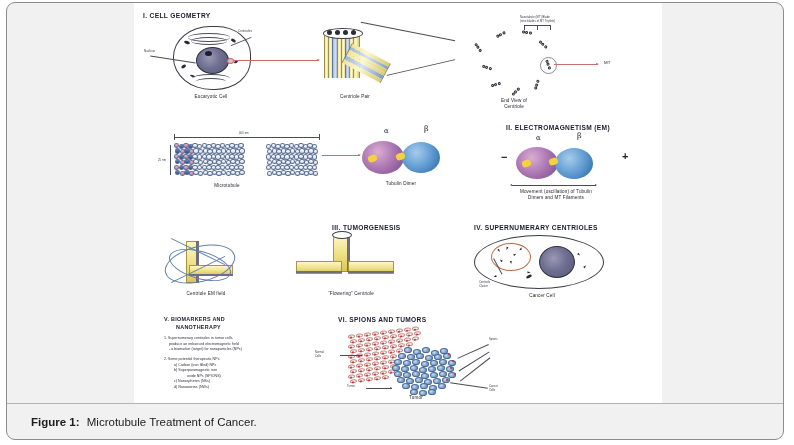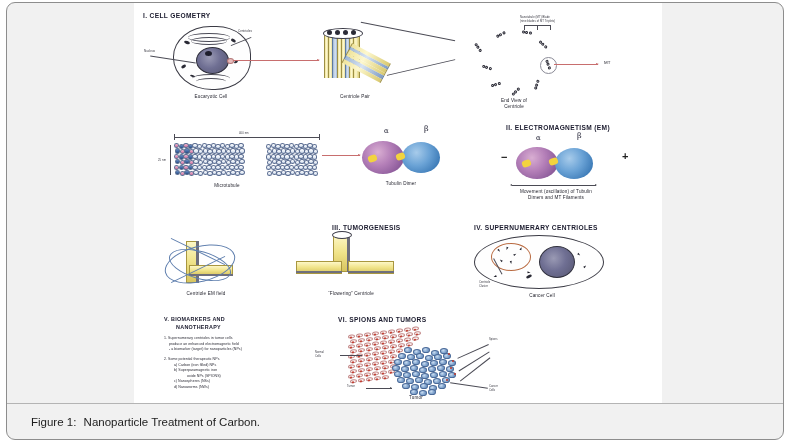--- a/index.html
+++ b/index.html
@@ -10,21 +10,21 @@
        background:#f1f1f1;border:1px solid #8d8d8d;border-radius:9px;
        box-sizing:border-box;}
 
   .figure-canvas{position:absolute;left:127px;top:0px;width:528px;height:400px;
        background:#ffffff;overflow:hidden;}
 
   .caption-bar{position:absolute;left:0;bottom:0;width:100%;height:36px;
        border-top:1px solid #b4b4b4;box-sizing:border-box;
        display:flex;align-items:center;}
   .caption-text{margin-left:24px;font-size:11.5px;color:#1d1d1d;white-space:nowrap;}
-  .caption-text b{font-weight:normal;}
+  .caption-text b{font-weight:bold;}
 
   
   .sec-head{position:absolute;font-size:6.6px;font-weight:bold;color:#1b1b2e;
        letter-spacing:.35px;white-space:nowrap;}
   .cap{position:absolute;font-size:4.6px;color:#25252f;white-space:nowrap;
        text-align:center;letter-spacing:.15px;}
   .tiny{position:absolute;font-size:3.1px;color:#30303a;white-space:nowrap;
        letter-spacing:.1px;}
   .greek{position:absolute;font-size:8px;color:#1b1b2e;font-family:"DejaVu Serif",serif;}
   .sign{position:absolute;font-size:11px;color:#222;font-weight:bold;}
@@ -832,17 +832,17 @@
       <div class="tiny" style="left:355px;top:386px;font-size:2.6px;">Cells</div>
 
       <div class="cap" style="left:252px;top:392px;width:60px;">Tumor</div>
     </div>
 
   </div>
 
   <div class="caption-bar">
     <div class="caption-text">
       <b>Figure 1:</b>
-      <span style="margin-left:4px;">Nanoparticle Treatment of Carbon.</span>
+      <span style="margin-left:4px;">Microtubule Treatment of Cancer.</span>
     </div>
   </div>
 
 </div>
 
 </body></html>

